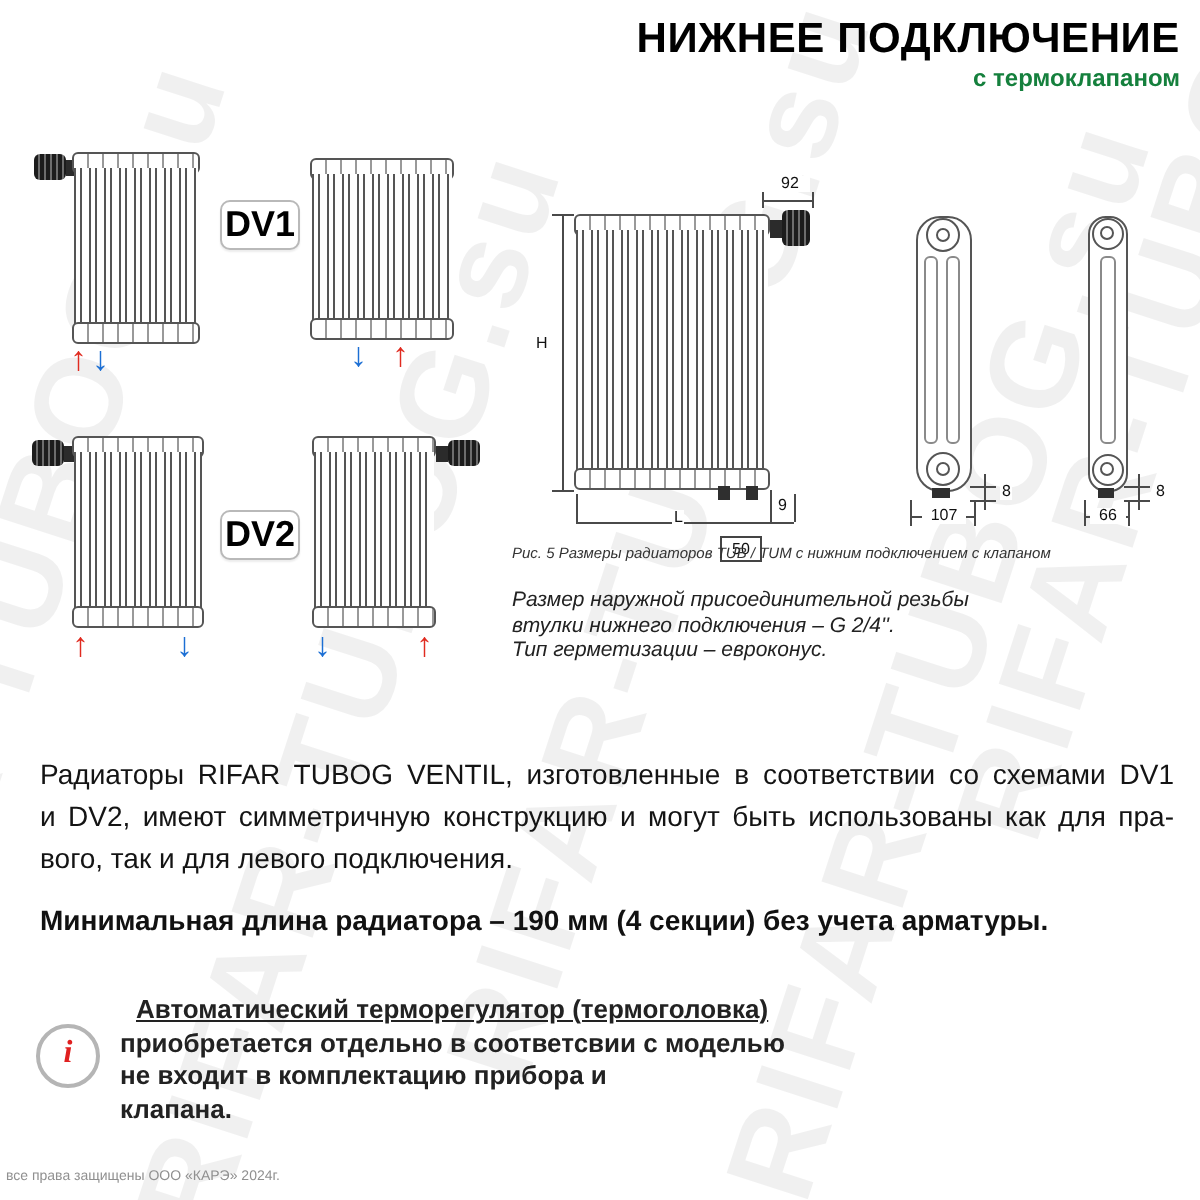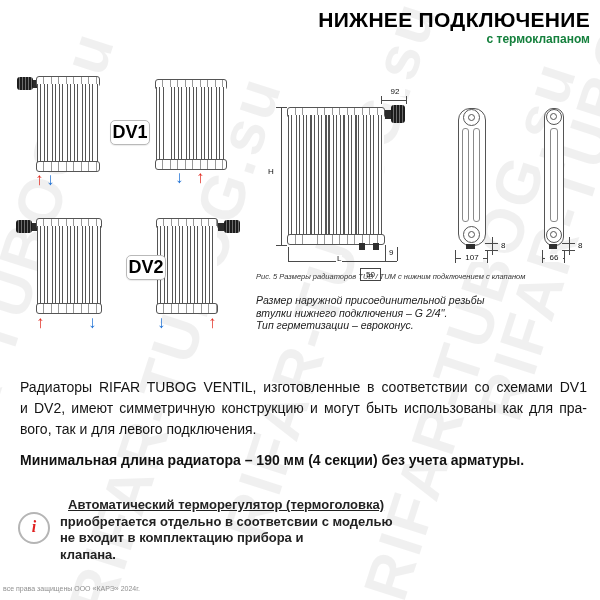--- a/index.html
+++ b/index.html
@@ -85,21 +85,21 @@
   <div class="rad" style="left:36px;top:76px;width:64px;height:96px">
     <div class="rt"></div>
     <div class="tb"></div>
     <div class="rb"></div>
   </div>
   <div class="rad" style="left:155px;top:79px;width:72px;height:91px">
     <div class="rt"></div>
     <div class="tb"></div>
     <div class="rb"></div>
   </div>
-  <div class="dvbox" style="left:110px;top:120px">DV1</div>
+  <div class="dvbox" style="left:110px;top:100px">DV1</div>
   <span class="arr red" style="left:35px;top:171px">↑</span>
   <span class="arr blue" style="left:46px;top:171px">↓</span>
   <span class="arr blue" style="left:175px;top:169px">↓</span>
   <span class="arr red" style="left:196px;top:169px">↑</span>
 
   <div class="valve" style="left:16px;top:220px">
     <span class="head"></span>
     <span class="conn"></span>
   </div>
   <div class="rad" style="left:36px;top:218px;width:66px;height:96px">
@@ -109,21 +109,21 @@
   </div>
   <div class="rad" style="left:156px;top:218px;width:62px;height:96px">
     <div class="rt"></div>
     <div class="tb"></div>
     <div class="rb"></div>
   </div>
   <div class="valve rev" style="left:218px;top:220px">
     <span class="head"></span>
     <span class="conn"></span>
   </div>
-  <div class="dvbox" style="left:126px;top:255px">DV2</div>
+  <div class="dvbox" style="left:110px;top:255px">DV2</div>
   <span class="arr red" style="left:36px;top:314px">↑</span>
   <span class="arr blue" style="left:88px;top:314px">↓</span>
   <span class="arr blue" style="left:157px;top:314px">↓</span>
   <span class="arr red" style="left:208px;top:314px">↑</span>
 
   <div class="rad" style="left:287px;top:107px;width:98px;height:138px">
     <div class="rt"></div>
     <div class="tb"></div>
     <div class="rb"></div>
   </div>

